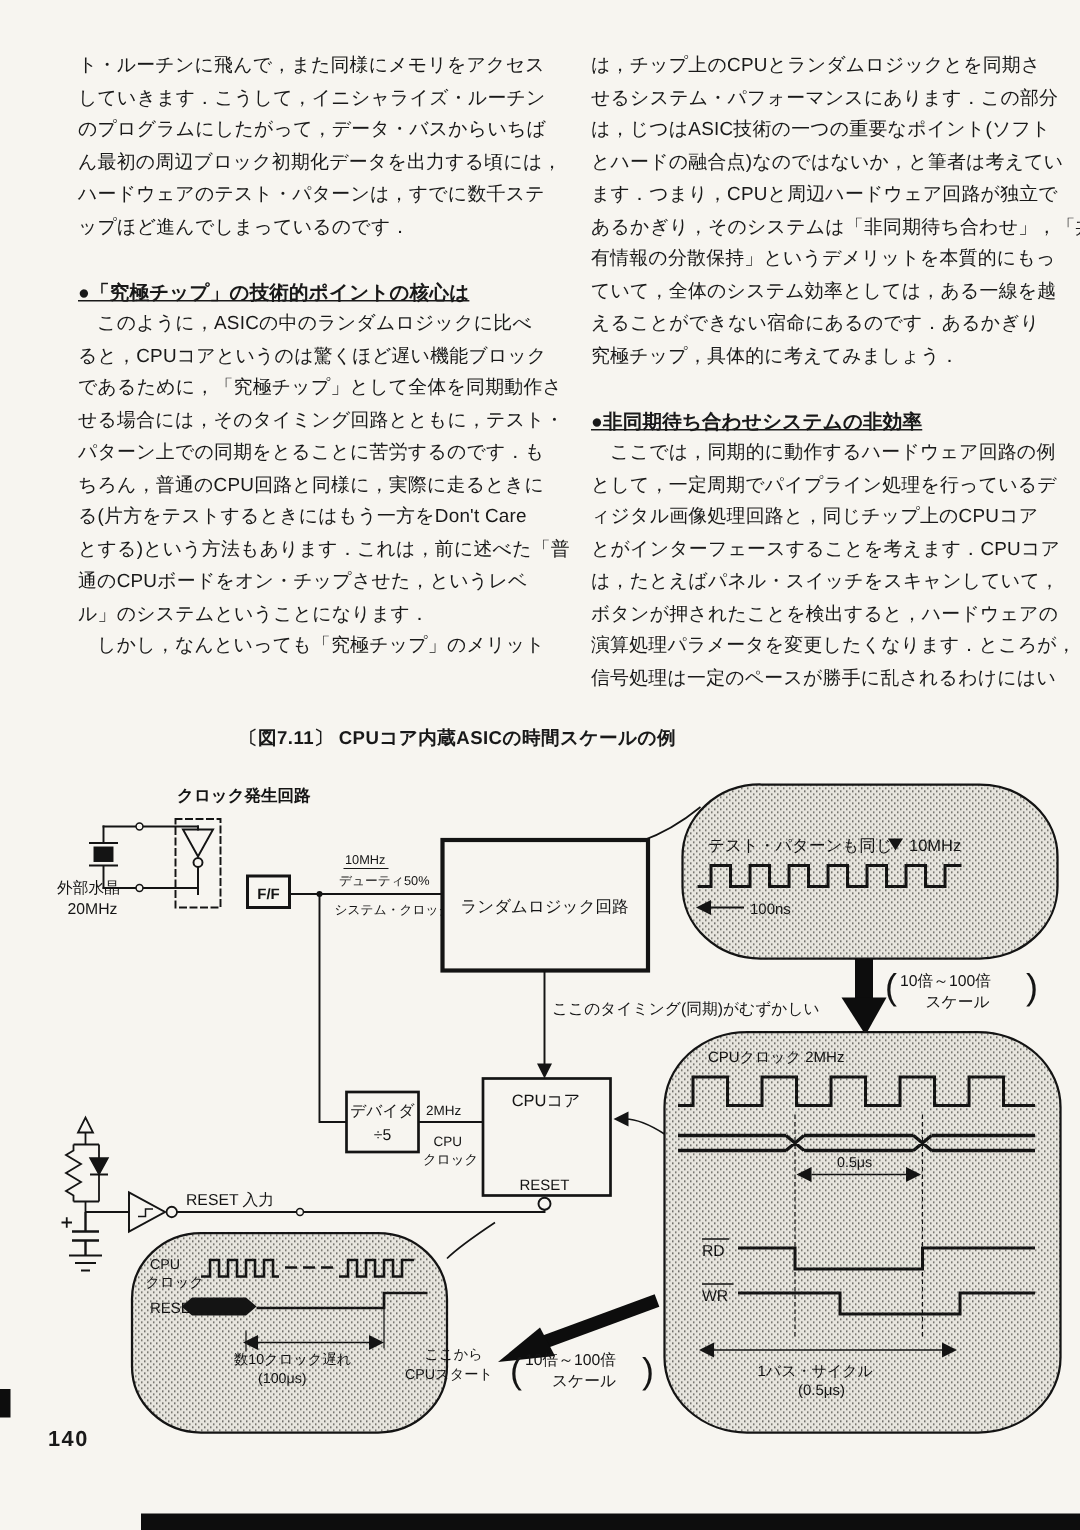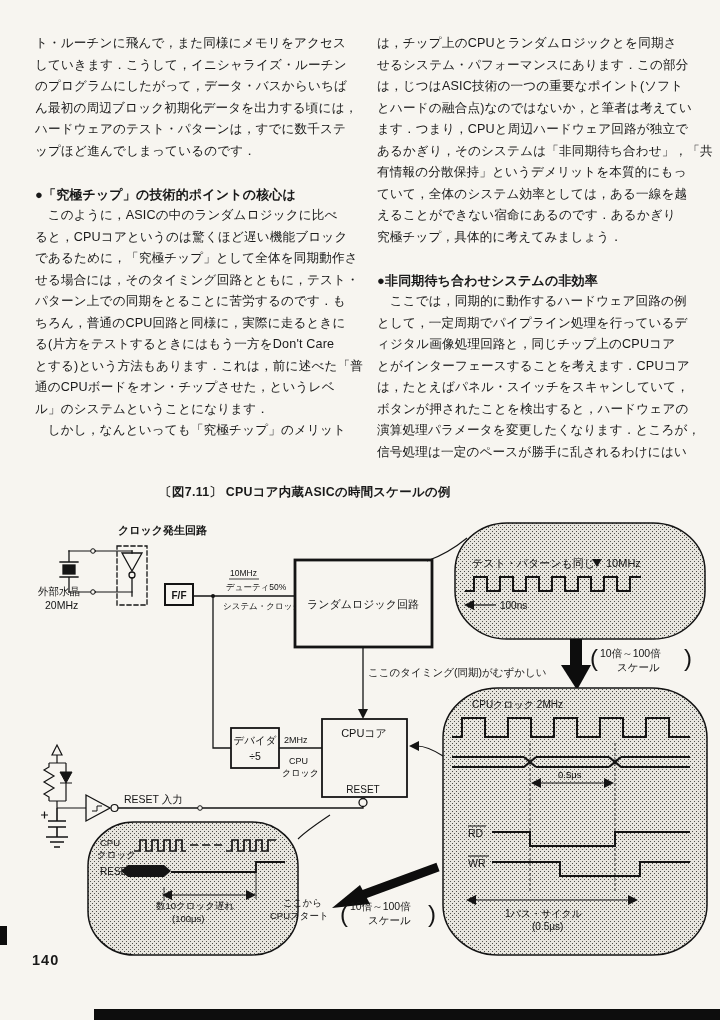--- a/index.html
+++ b/index.html
@@ -4,22 +4,22 @@
 <style>
   html,body{margin:0;padding:0;}
   body{
     width:720px;height:1020px;position:relative;overflow:hidden;
     background:#f7f5f0;color:#191919;
     font-family:"Liberation Sans","DejaVu Sans",sans-serif;
   }
   .col{position:absolute;top:33px;width:332px;}
   .col-left{left:35px;}
   .col-right{left:377px;}
-  .tline{height:21.5px;line-height:21.5px;font-size:12.6px;letter-spacing:.15px;white-space:nowrap;overflow:visible;}
-  .thead{font-weight:bold;font-size:13px;}
+  .tline{height:21.5px;line-height:21.5px;font-size:12.6px;letter-spacing:.15px;white-space:nowrap;overflow:visible;margin-left:17px;}
+  .thead{font-weight:bold;font-size:13px;text-decoration:underline;}
   .caption{position:absolute;left:0;top:484px;width:610px;text-align:center;
            font-weight:bold;font-size:12.4px;letter-spacing:.3px;}
   .diagram{position:absolute;left:0;top:515px;}
   svg text{font-family:"Liberation Sans","DejaVu Sans",sans-serif;fill:#141414;}
   .page-number{position:absolute;left:32px;top:952px;font-size:14.5px;font-weight:bold;letter-spacing:1px;}
   .crop-left{position:absolute;left:0;top:926px;width:7px;height:19px;background:#0d0d0d;}
   .bottom-bar{position:absolute;left:94px;top:1009px;width:626px;height:11px;background:#0d0d0d;}
 </style>
 </head>
 <body>

